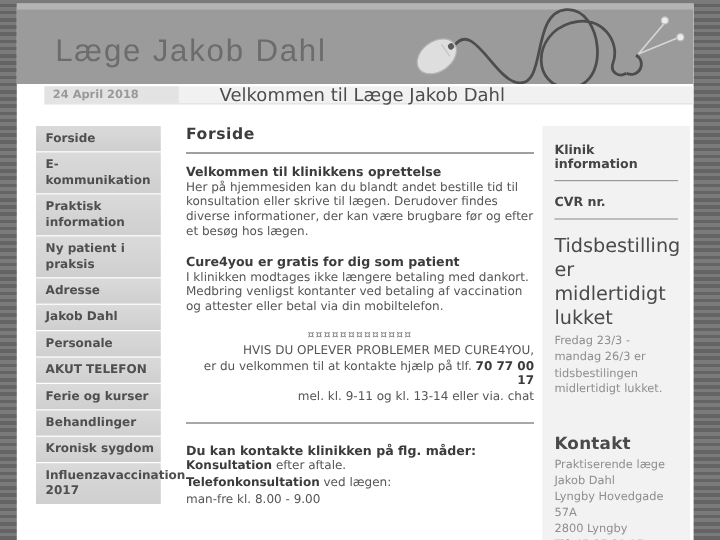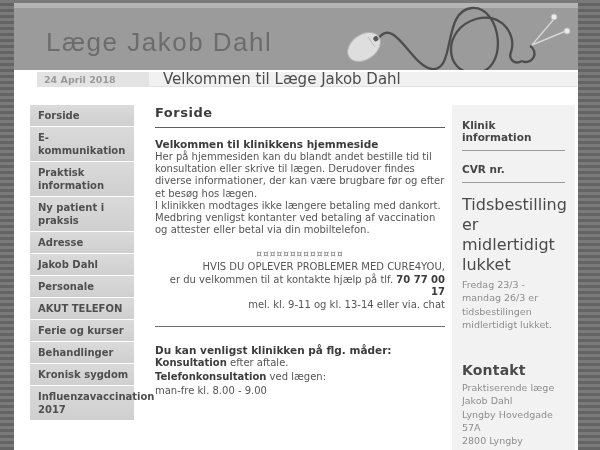--- a/index.html
+++ b/index.html
@@ -14,21 +14,21 @@
   .header { height:67px; background:#9b9b9b; position:relative; overflow:hidden; }
   .header-strip { height:5px; background:#b4b4b4; }
   .site-title {
     position:absolute; left:32px; top:24px;
     font-size:26px; font-weight:400; color:#6c6c6c; letter-spacing:1.5px;
     font-family:"Liberation Sans", sans-serif;
   }
   .header-art { position:absolute; right:2px; top:0; width:250px; height:75px; }
 
   
-  .topbar { margin:2px 0 0 23px; height:15px; display:flex; align-items:stretch; background:#f1f1f1; border-bottom:1px solid #e2e2e2; }
+  .topbar { margin:2px 0 0 23px; height:15px; display:flex; align-items:stretch; background:#f1f1f1; border-bottom:1px solid #e2e2e2;gap:20px; }
   .date-box { width:112px; background:#e3e3e3; color:#9a9a9a; font-size:9.5px; font-weight:bold; display:flex; align-items:center; padding-left:7px; }
   .welcome { display:flex; align-items:center; margin-left:14px; font-size:15px; font-weight:normal; color:#4c4c4c; }
 
   
   .content { display:flex; align-items:stretch; padding:18px 0 0 16px; min-height:352px; }
 
   nav.sidebar { width:104px; }
   .nav-item {
     background:linear-gradient(180deg,#dadada,#cfcfcf);
     color:#4f4f4f; font-size:10px; font-weight:bold;
@@ -96,36 +96,37 @@
       <div class="nav-item">Ferie og kurser</div>
       <div class="nav-item">Behandlinger</div>
       <div class="nav-item">Kronisk sygdom</div>
       <div class="nav-item">Influenzavaccination 2017</div>
 
     </nav>
 
     <main class="main">
       <div class="page-title">Forside</div>
 
-      <h3 style="margin-top:0;">Velkommen til klinikkens hjemmeside</h3>
+      <h3 style="margin-top:0;">Velkommen til klinikkens oprettelse</h3>
       <p>Her på hjemmesiden kan du blandt andet bestille tid til konsultation eller skrive til lægen. Derudover findes diverse informationer, der kan være brugbare før og efter et besøg hos lægen.</p>
 
+      <h3>Cure4you er gratis for dig som patient</h3>
       <p>I klinikken modtages ikke længere betaling med dankort. Medbring venligst kontanter ved betaling af vaccination og attester eller betal via din mobiltelefon.</p>
 
       <div class="divider-row">¤¤¤¤¤¤¤¤¤¤¤¤¤</div>
 
       <div class="help-block">
         <div>HVIS DU OPLEVER PROBLEMER MED CURE4YOU,</div>
         <div><span>er du velkommen til at kontakte hjælp på tlf. </span><b>70 77 00 17</b></div>
         <div>mel. kl. 9-11 og kl. 13-14 eller via. chat</div>
       </div>
 
       <hr class="rule">
 
-      <h3 style="margin-top:0; margin-bottom:0;">Du kan venligst klinikken på flg. måder:</h3>
+      <h3 style="margin-top:0; margin-bottom:0;">Du kan kontakte klinikken på flg. måder:</h3>
       <div class="contact-line"><b>Konsultation</b><span> efter aftale.</span></div>
       <div class="contact-line"><b>Telefonkonsultation</b><span> ved lægen:</span></div>
       <div class="contact-line"><b></b><span>man-fre kl. 8.00 - 9.00</span></div>
 
     </main>
 
     <aside class="aside">
       <div class="aside-rule-title">Klinik information</div>
       <div class="aside-rule-title">CVR nr.</div>
 

